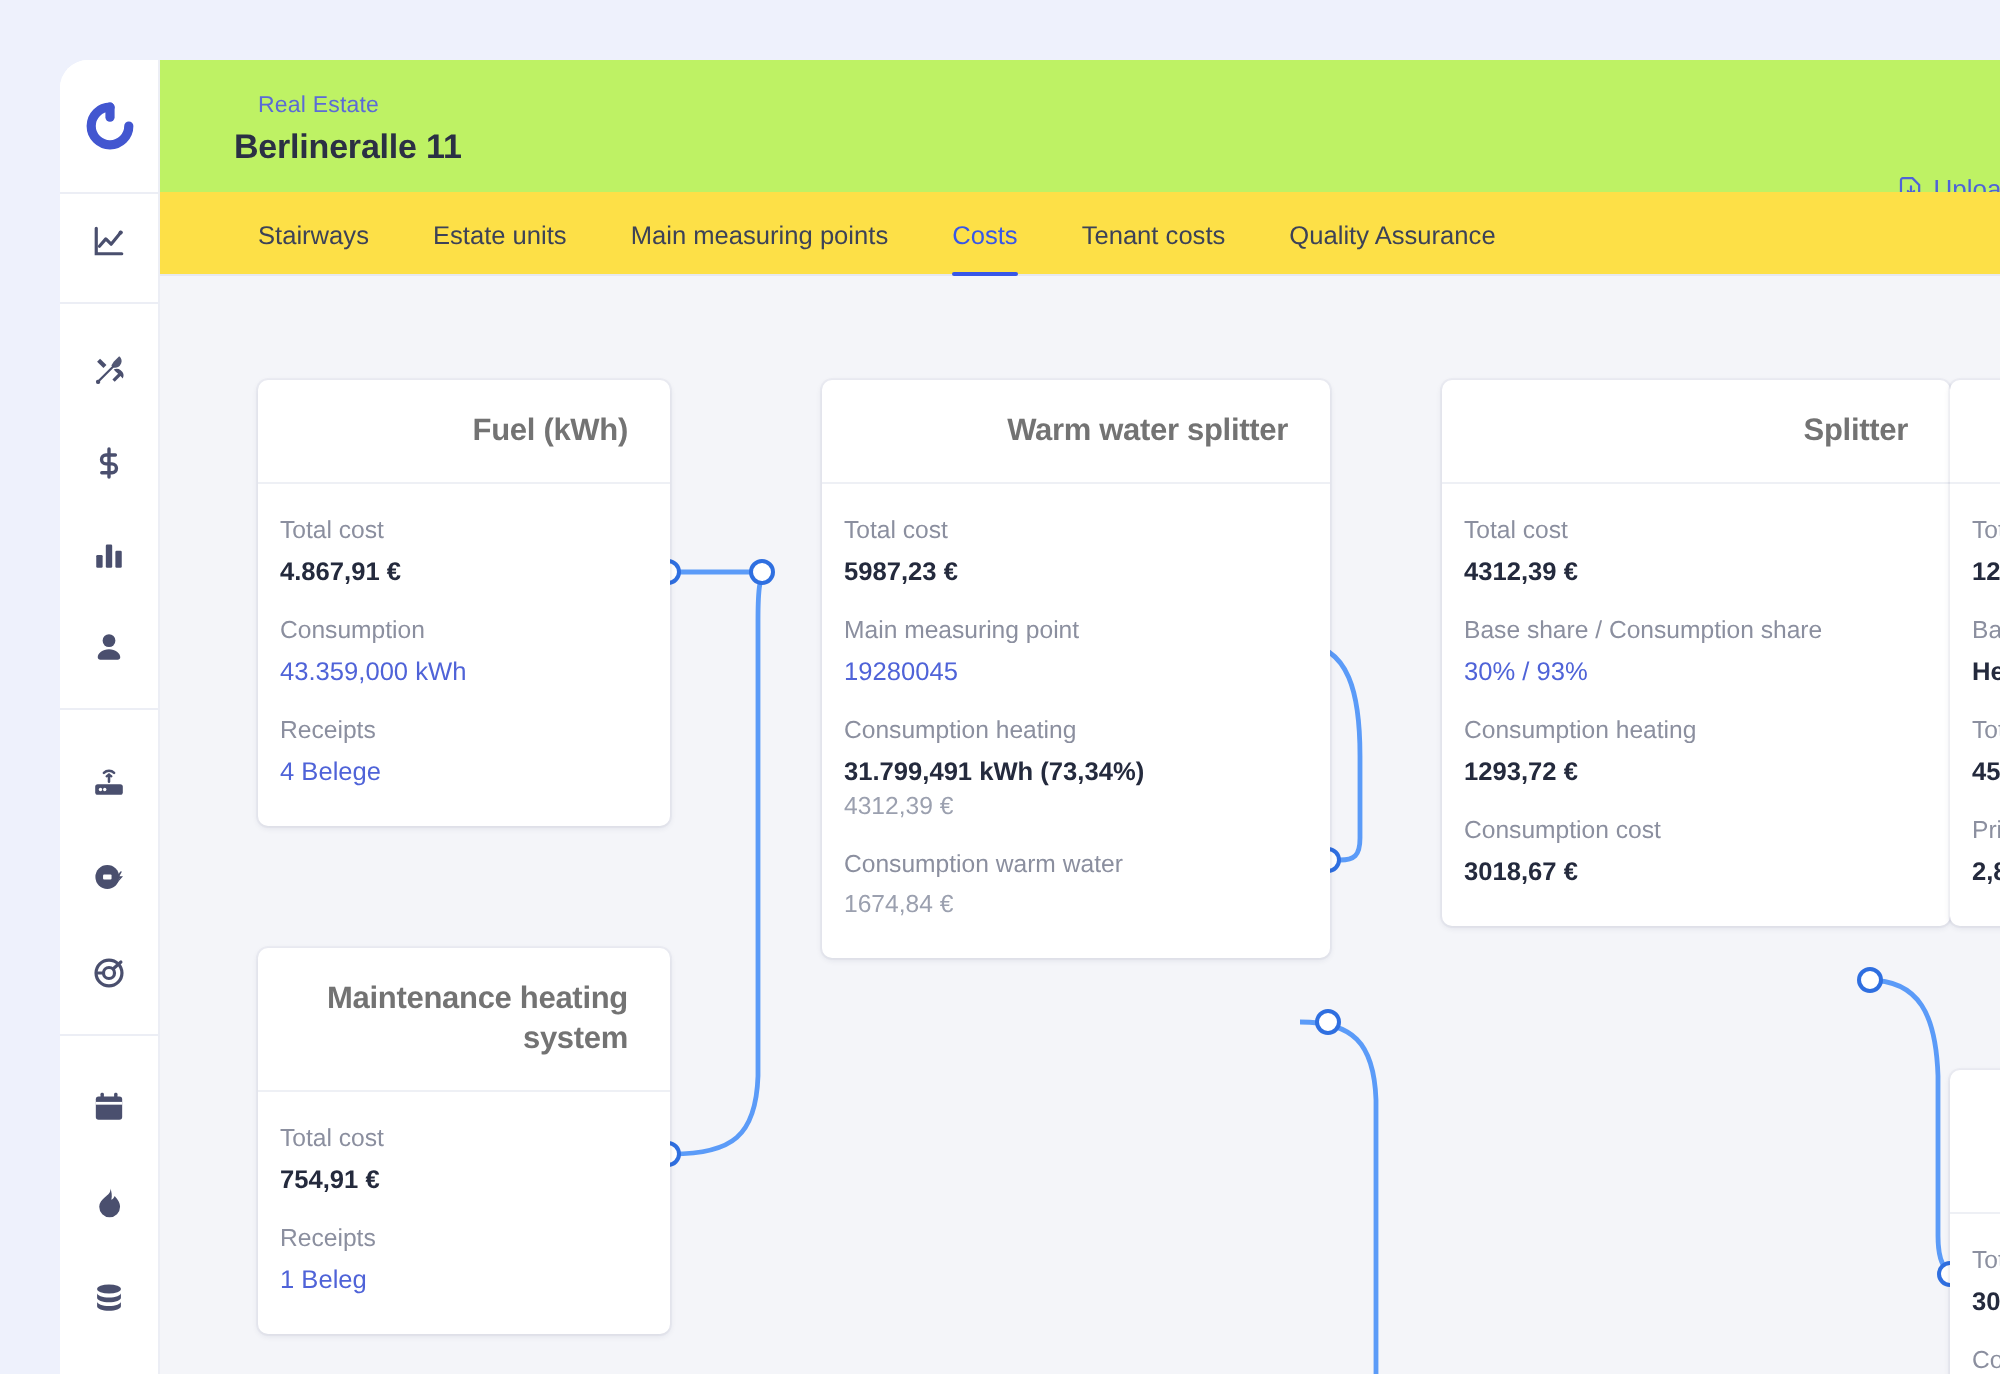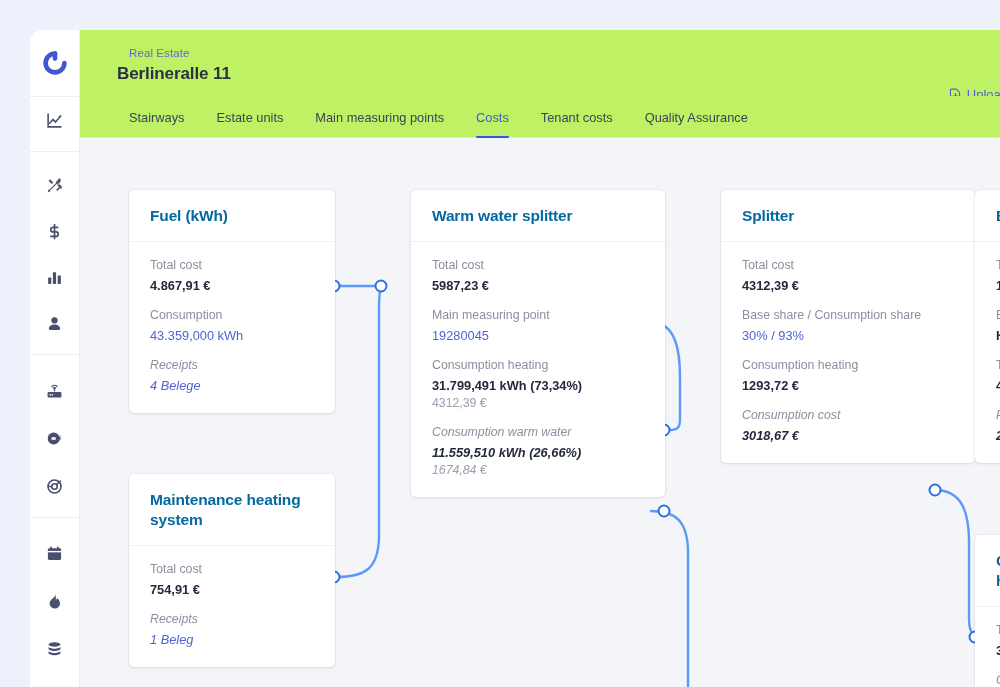--- a/index.html
+++ b/index.html
@@ -111,21 +111,21 @@
   }
   .upload-btn svg { display: block; }
 
   
   .tabs-bar {
     position: absolute;
     left: 50px;
     top: 66px;
     right: 0;
     height: 42px;
-    background: #bef264;
+    background: #fde047;
     border-bottom: 1px solid #e6e8ef;
     box-sizing: border-box;
   }
   .tabs {
     position: absolute;
     left: 49px;
     top: 0;
     height: 42px;
     display: flex;
     align-items: flex-start;
@@ -182,27 +182,28 @@
     box-sizing: border-box;
     overflow: hidden;
   }
   .card-head {
     padding: 16px 21px 15px 21px;
     border-bottom: 1px solid #eef0f5;
   }
   .card-title {
     font-size: 15.5px;
     font-weight: bold;
-    color: #0369a1;
+    color: #737373;
     line-height: 1.28;
     letter-spacing: -.15px;
-  }
-  .card-body { padding: 16px 21px 20px 21px; }
+    text-align: right;
+  }
+  .card-body { padding: 16px 21px 20px 11px; }
   .field { margin-bottom: 15px; }
-  .field:last-child { margin-bottom: 0; font-style: italic; }
+  .field:last-child { margin-bottom: 0; }
   .field-label {
     font-size: 12.3px;
     color: #8b8f9f;
     margin-bottom: 6px;
     white-space: nowrap;
   }
   .field-value {
     font-size: 12.8px;
     font-weight: bold;
     color: #242a3d;
@@ -446,21 +447,20 @@
             <div class="field-label">Main measuring point</div>
             <div class="field-value link">19280045</div>
           </div>
           <div class="field">
             <div class="field-label">Consumption heating</div>
             <div class="field-value">31.799,491 kWh (73,34%)</div>
             <div class="field-sub">4312,39 €</div>
           </div>
           <div class="field">
             <div class="field-label">Consumption warm water</div>
-            <div class="field-value">11.559,510 kWh (26,66%)</div>
             <div class="field-sub">1674,84 €</div>
           </div>
         </div>
       </div>
 
       <div class="card" style="left:641px; top:52px; width:254px;">
         <div class="card-head">
           <div class="card-title">Splitter</div>
         </div>
         <div class="card-body">

